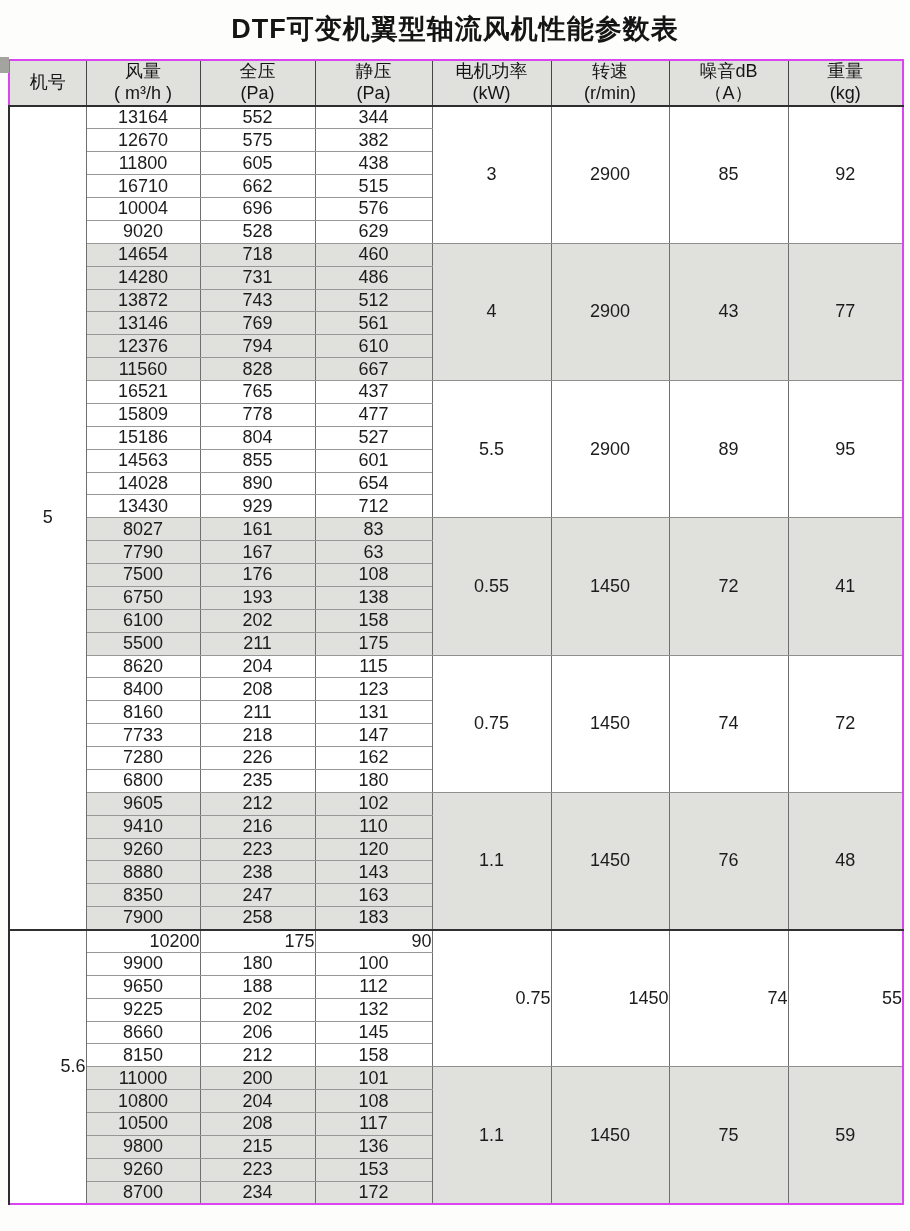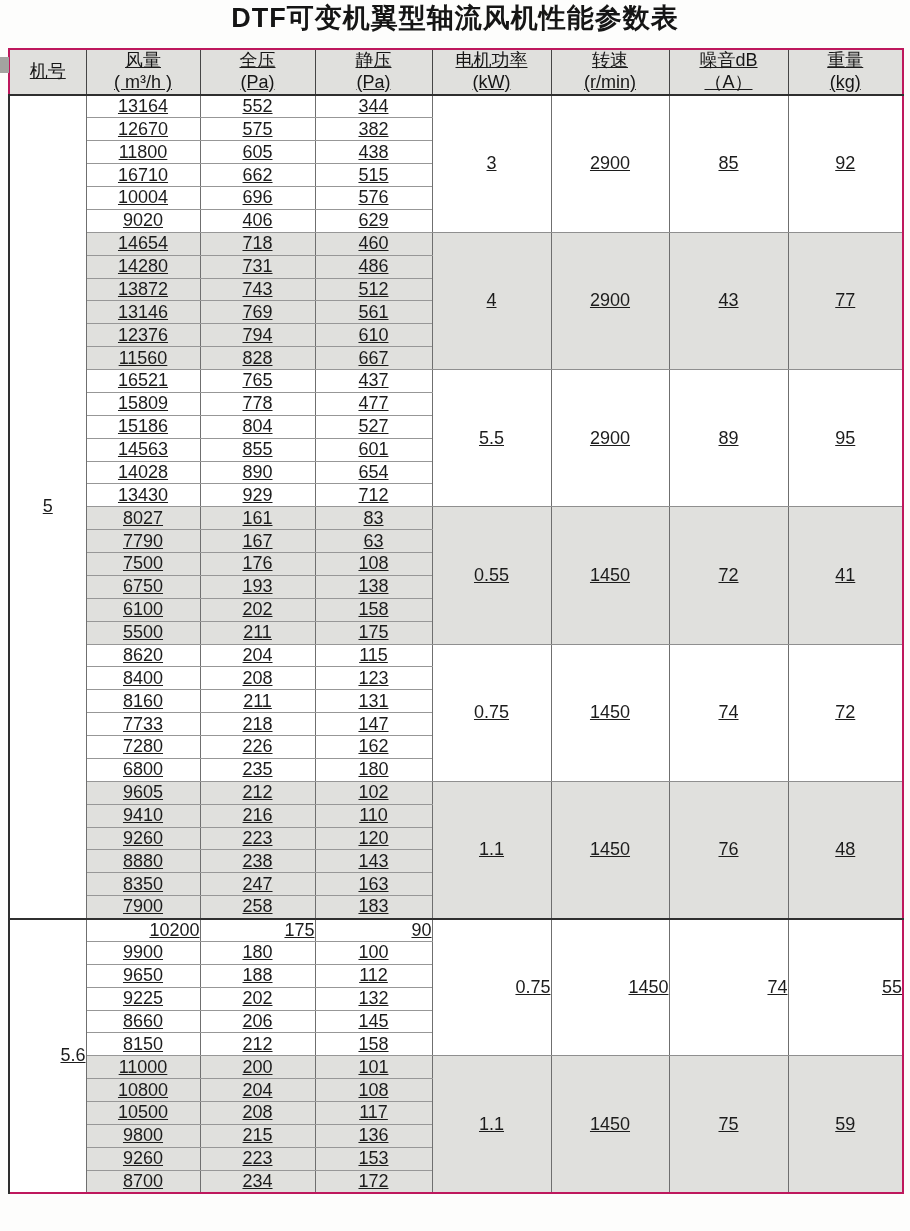--- a/index.html
+++ b/index.html
@@ -9,33 +9,32 @@
     background: #fdfdfc;
     font-family: "Liberation Sans", "DejaVu Sans", sans-serif;
     color: #1c1c1c;
     position: relative;
   }
   .scan-artifact {
     position: absolute; left: 0; top: 57px;
     width: 9px; height: 16px; background: #a3a3a0;
   }
   .page-title {
-    margin: 0; padding-top: 0;
+    margin: 0; padding-top: 11px;
     text-align: center;
     font-size: 27px; font-weight: bold;
     letter-spacing: 1px;
     color: #151515;
   }
   table.perf {
     border-collapse: collapse;
     table-layout: fixed;
     margin: 12px 0 0 8px;
     width: 894px;
-    border: 2px solid #be185d;
-    text-decoration: underline;
+    border: 2px solid #d946ef;
   }
   th {
     background: #e0e0dd;
     border: 1px solid #454545;
     border-bottom: 2px solid #2e2e2e;
     height: 46px;
     padding: 0;
     font-weight: normal;
     font-size: 18px;
     line-height: 1.22;
@@ -128,21 +127,21 @@
         <td class="num">662</td>
         <td class="num">515</td>
       </tr>
       <tr class="data-row">
         <td class="num">10004</td>
         <td class="num">696</td>
         <td class="num">576</td>
       </tr>
       <tr class="data-row">
         <td class="num">9020</td>
-        <td class="num">406</td>
+        <td class="num">528</td>
         <td class="num">629</td>
       </tr>
       <tr class="data-row">
         <td class="num shaded-cell">14654</td>
         <td class="num shaded-cell">718</td>
         <td class="num shaded-cell">460</td>
         <td class="merged shaded-cell" rowspan="6">4</td>
         <td class="merged shaded-cell" rowspan="6">2900</td>
         <td class="merged shaded-cell" rowspan="6">43</td>
         <td class="merged shaded-cell" rowspan="6">77</td>

